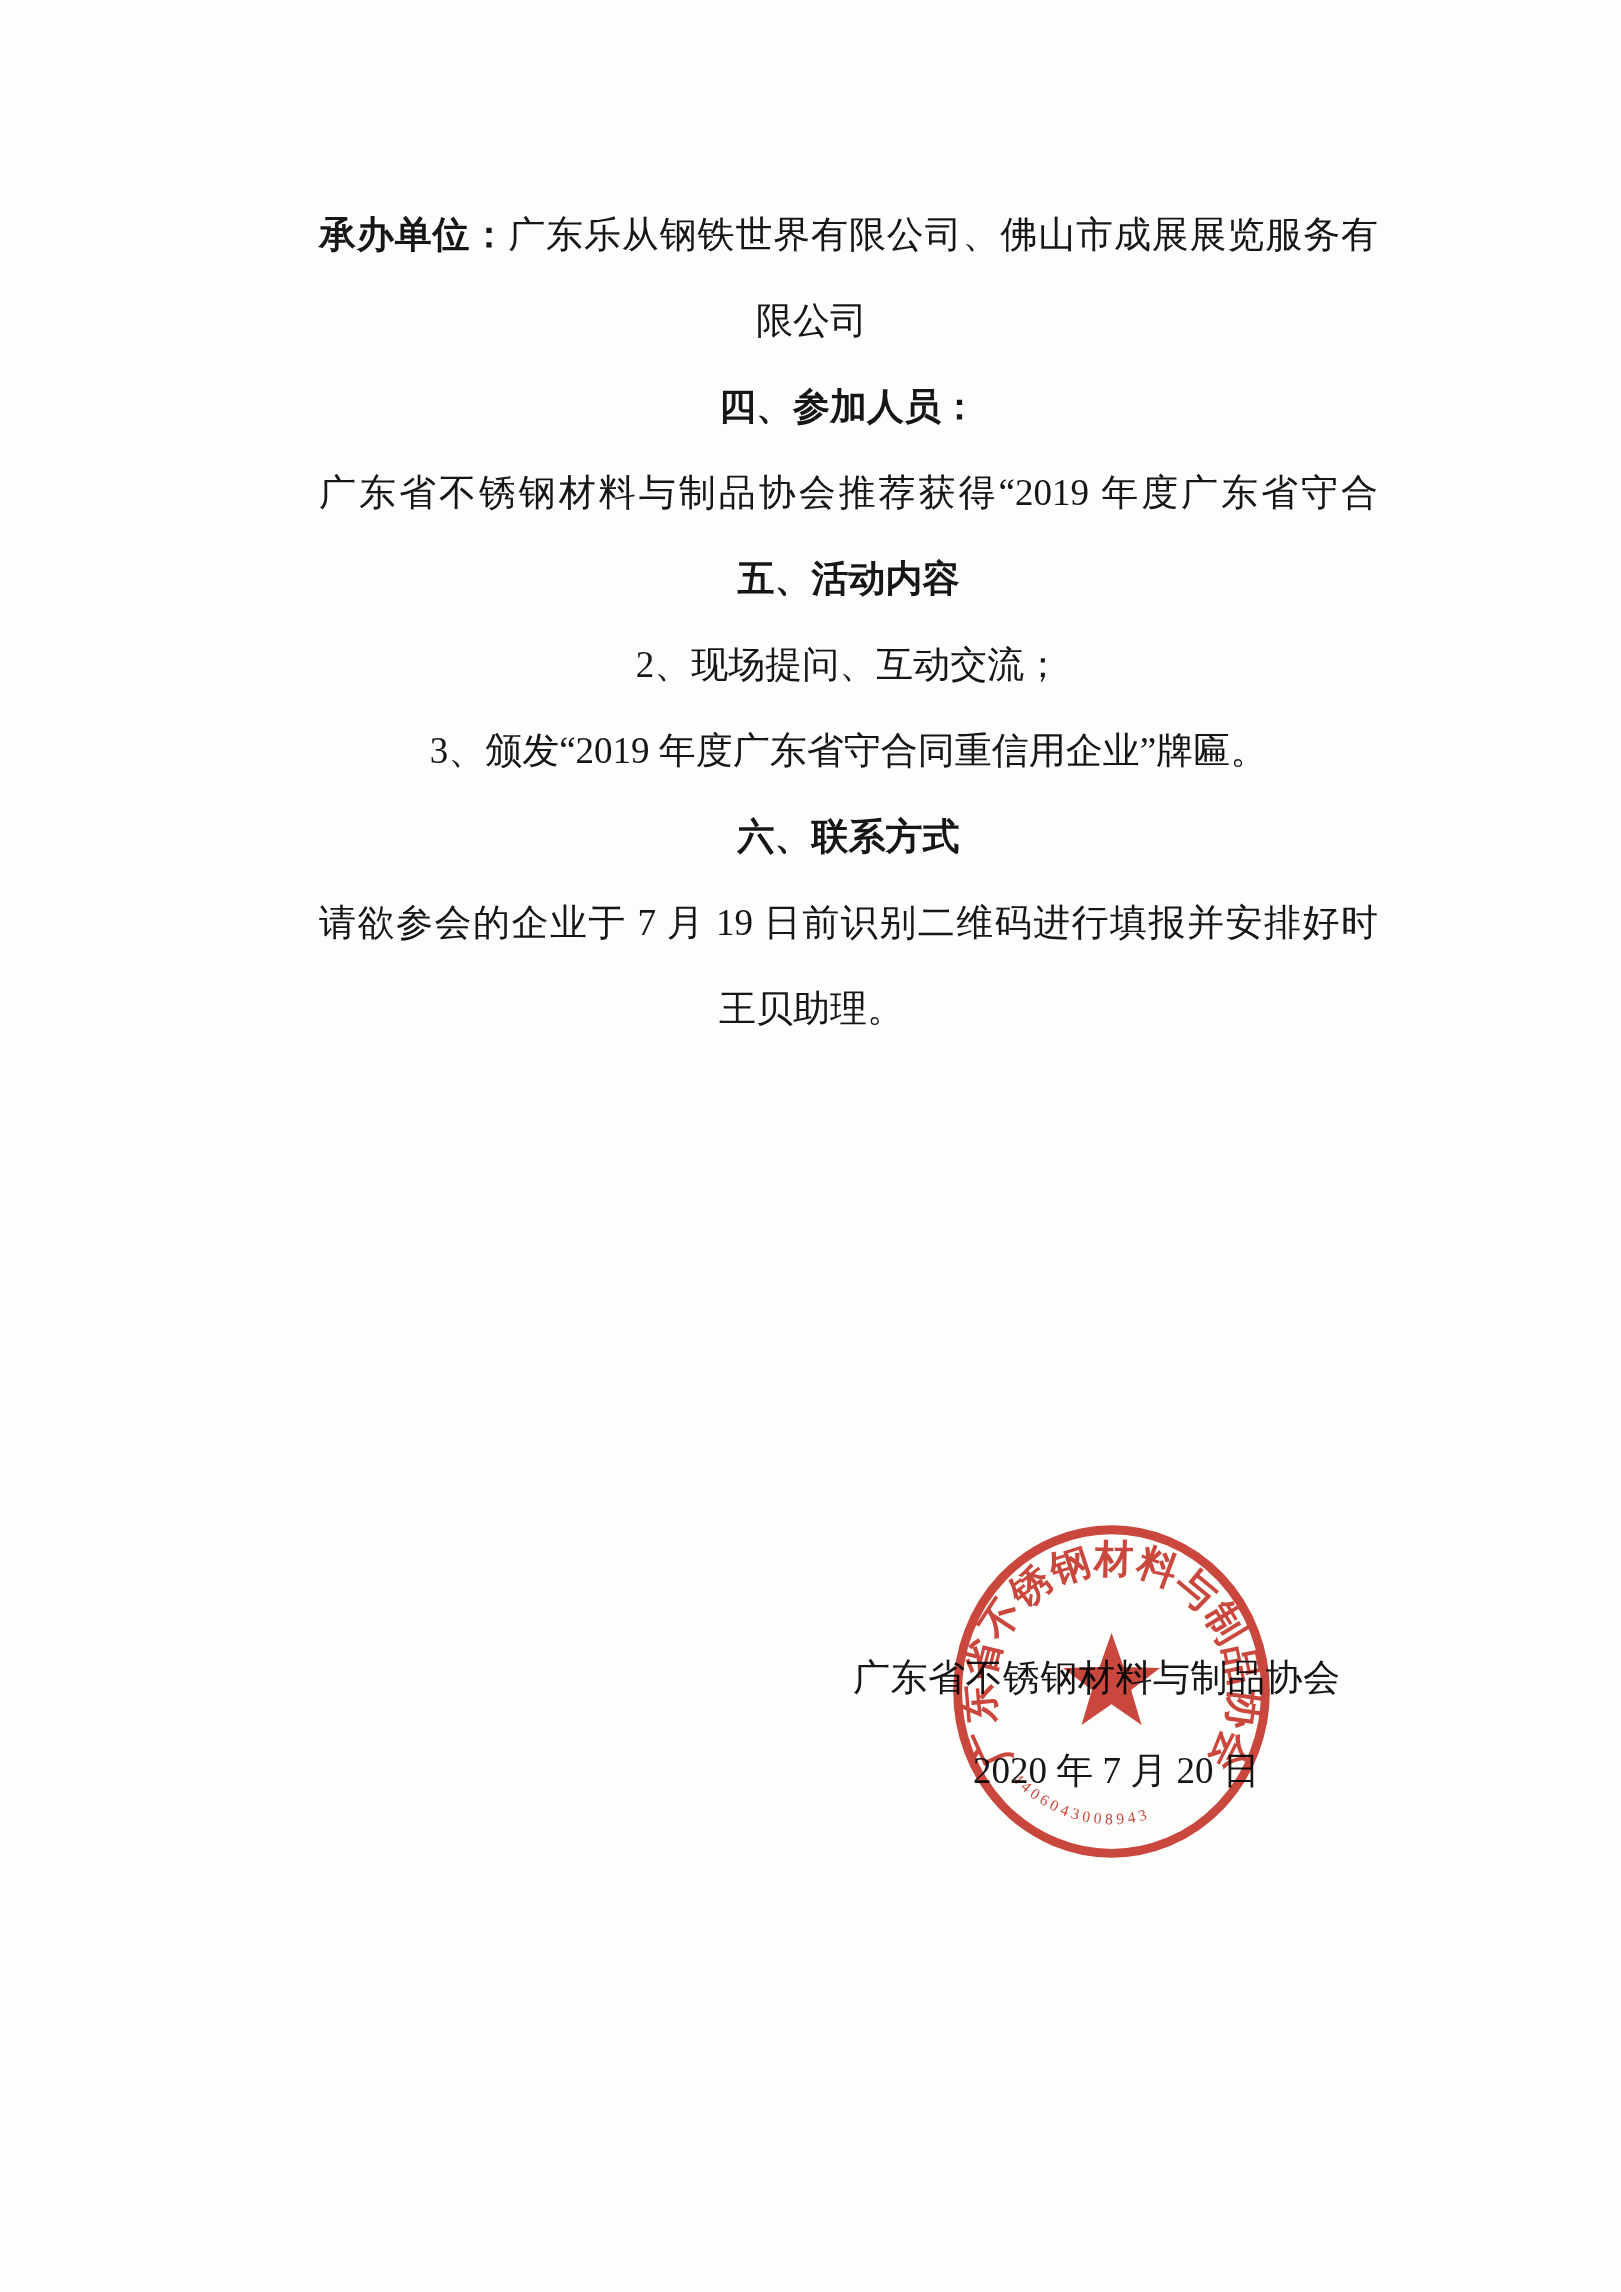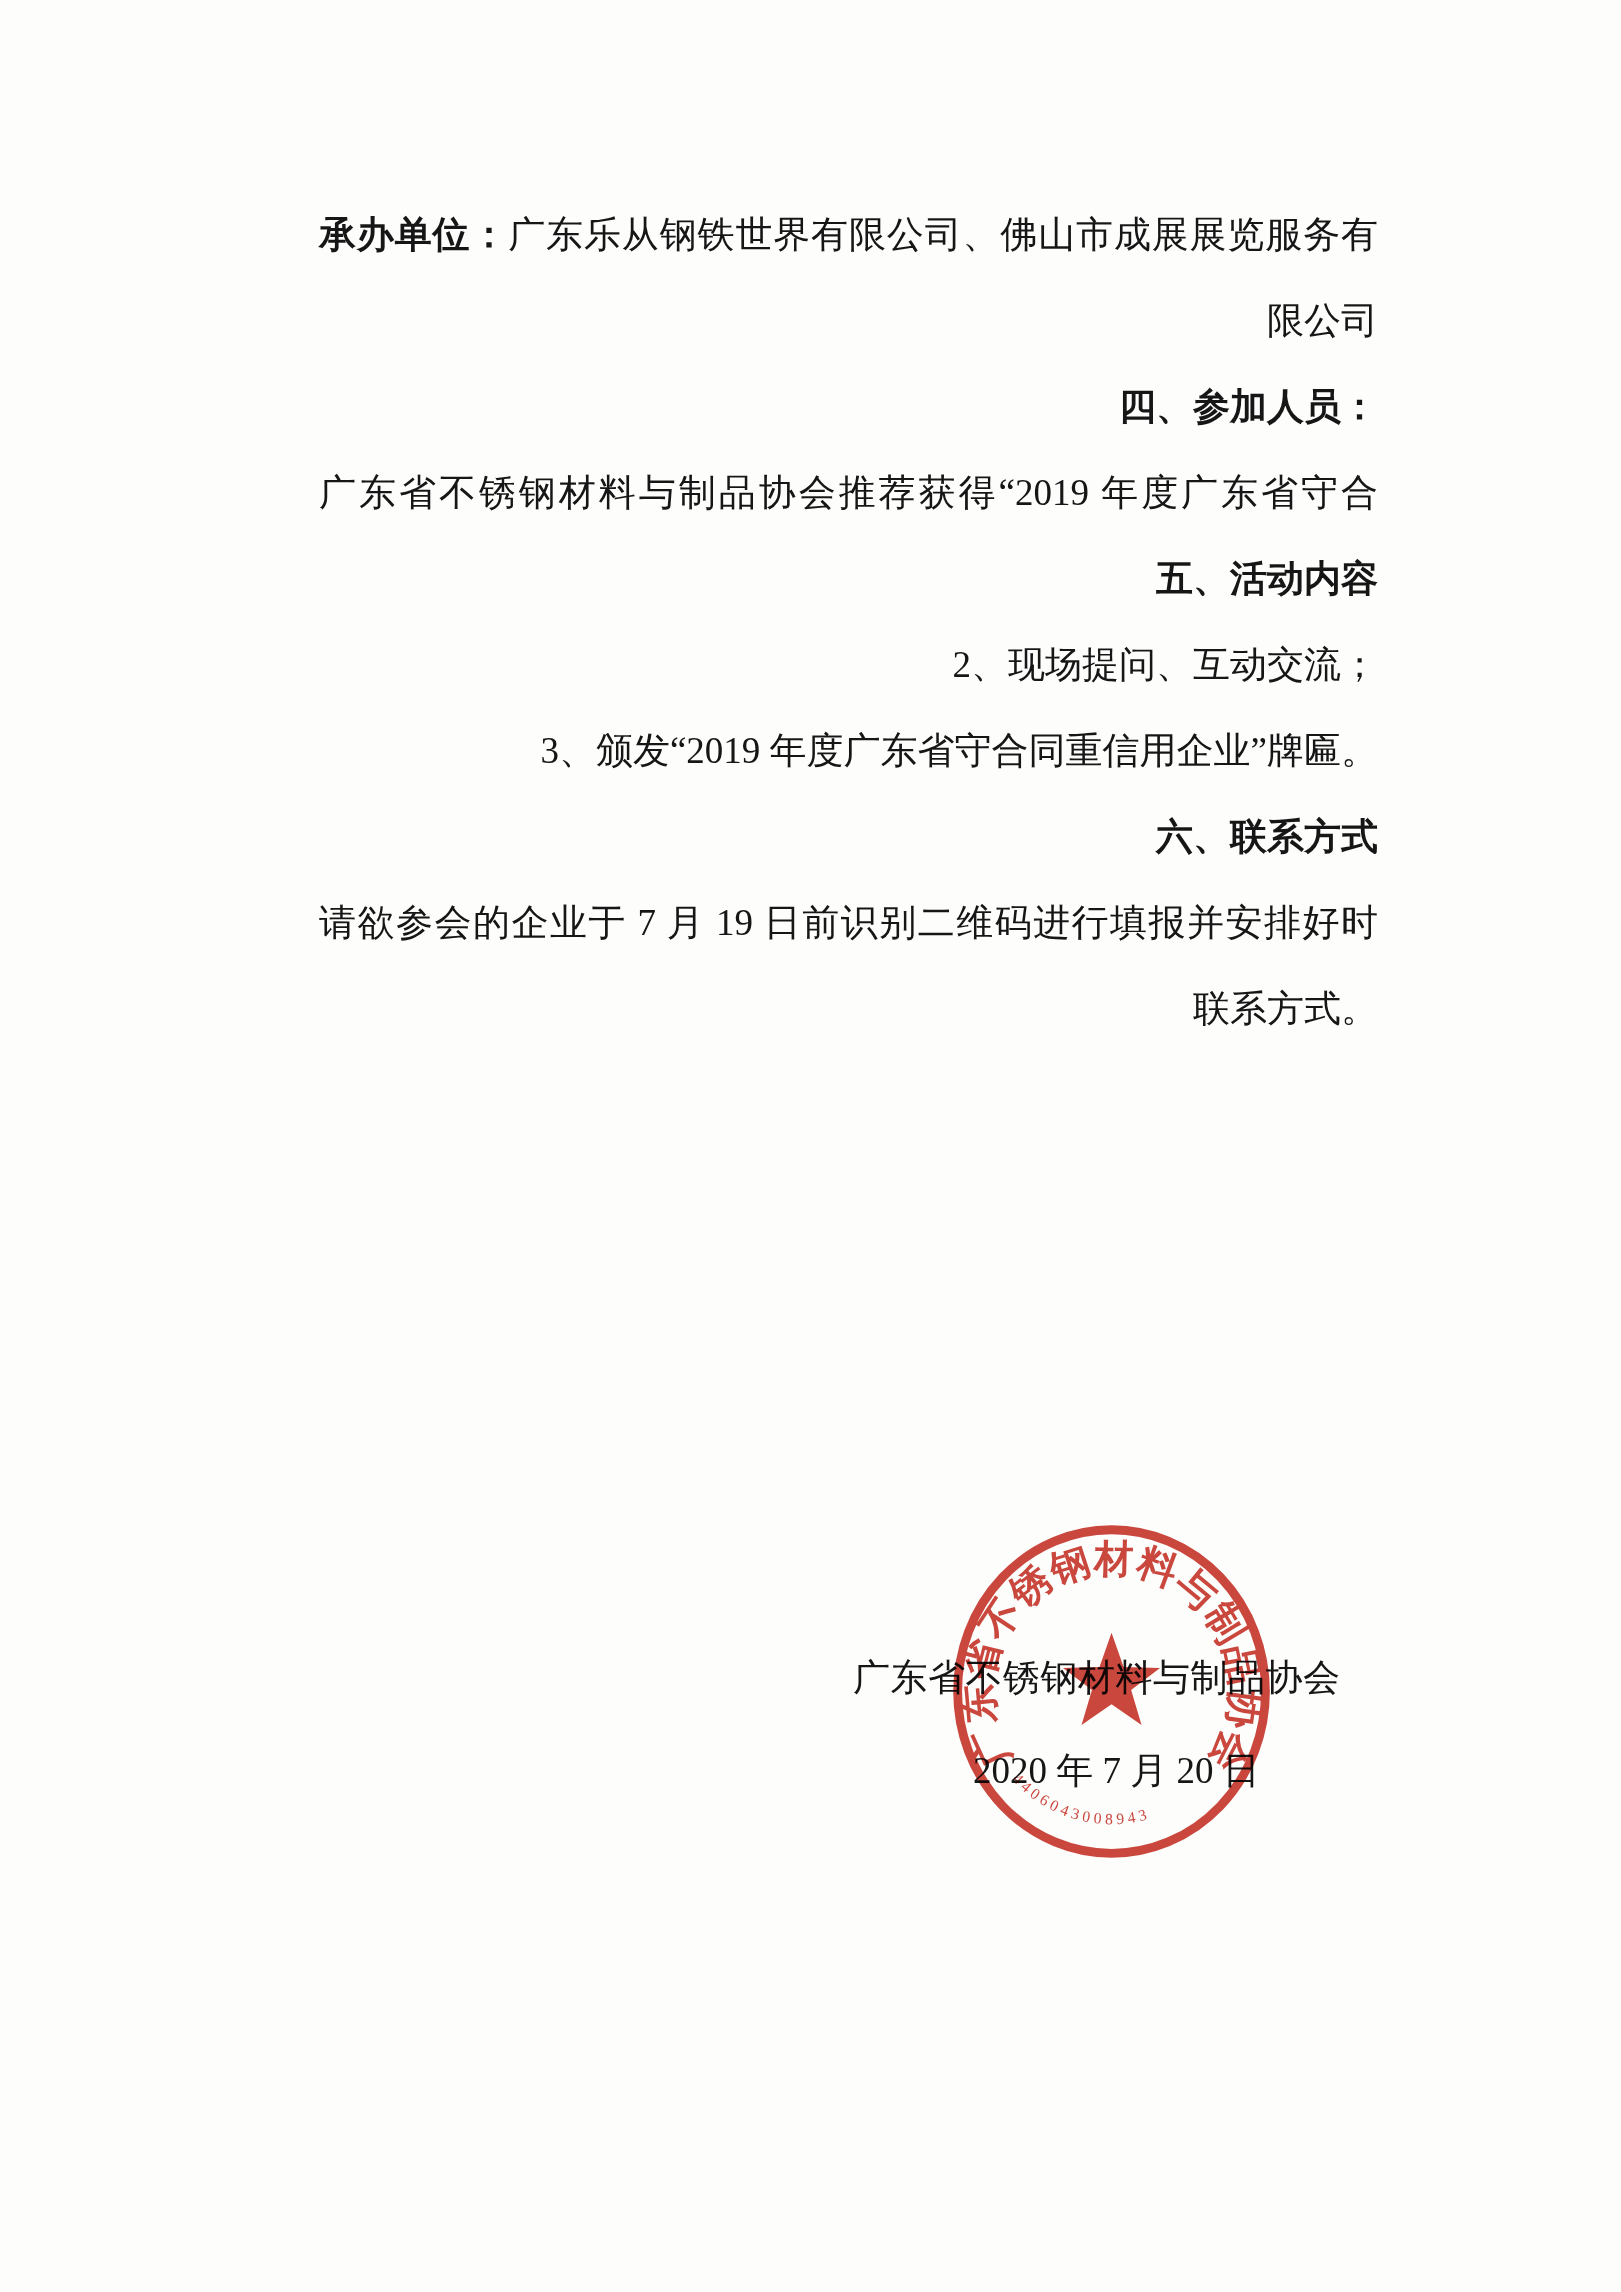--- a/index.html
+++ b/index.html
@@ -11,21 +11,21 @@
     overflow:hidden;
     font-family:"Liberation Serif","DejaVu Serif",serif;
     color:#161616;
   }
   
   .doc-body {
     position:absolute;
     left:245px; top:192px; width:1133px;
     font-size:37px; line-height:86px;
   }
-  .line { text-align:right; }
+  .line { text-align:center; }
   .line.indent { padding-left:74px; }
   .line.full { text-align:justify; text-align-last:justify; }
   .line.heading { font-weight:bold; }
   .line b { font-weight:bold; }
   
   .sig-org {
     position:absolute; left:853px; top:1656px;
     font-size:37px; line-height:43px; letter-spacing:0.5px;
     z-index:2;
   }
@@ -65,21 +65,21 @@
   <div class="doc-body" id="doc-body">
       <div class="line indent full"><b>承办单位：</b>广东乐从钢铁世界有限公司、佛山市成展展览服务有</div>
       <div class="line">限公司</div>
       <div class="line indent heading">四、参加人员：</div>
       <div class="line indent full">广东省不锈钢材料与制品协会推荐获得“2019 年度广东省守合</div>
       <div class="line indent heading">五、活动内容</div>
       <div class="line indent">2、现场提问、互动交流；</div>
       <div class="line indent">3、颁发“2019 年度广东省守合同重信用企业”牌匾。</div>
       <div class="line indent heading">六、联系方式</div>
       <div class="line indent full">请欲参会的企业于 7 月 19 日前识别二维码进行填报并安排好时</div>
-      <div class="line">联系方式。</div>
+      <div class="line">王贝助理。</div>
     </div>
 
   <div class="sig-org">广东省不锈钢材料与制品协会</div>
   <div class="sig-date">2020 年 7 月 20 日</div>
 
   <svg class="seal" viewBox="0 0 356 366">
     <defs>
       <path id="sealArc" d="M 76 251 A 122 122 0 1 1 276 251"></path>
       <path id="sealBottom" d="M 68 263 A 136 136 0 0 0 284 263"></path>
     </defs>

